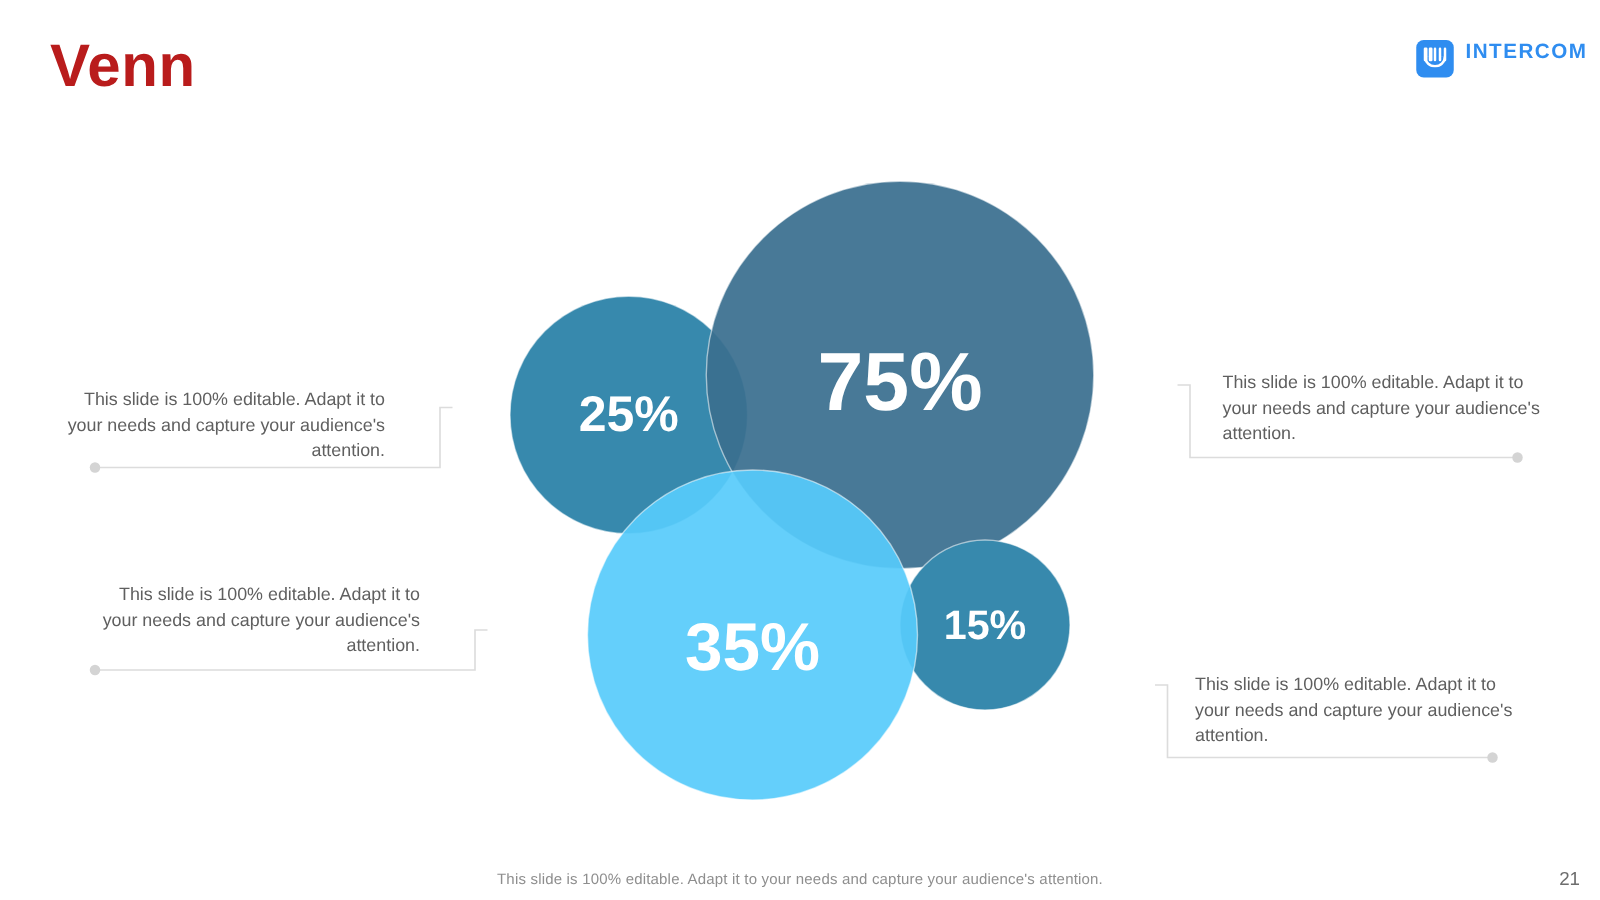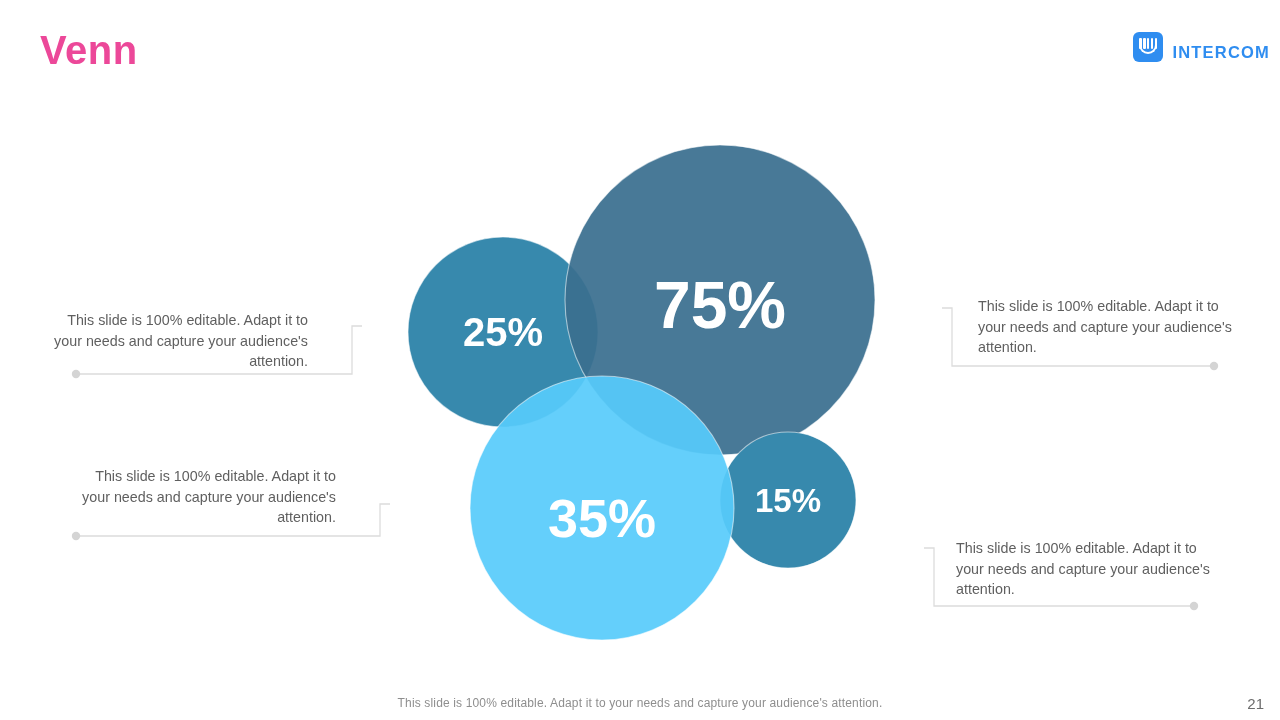--- a/index.html
+++ b/index.html
@@ -15,33 +15,33 @@
     overflow: hidden;
     font-family: "Liberation Sans", sans-serif;
     -webkit-font-smoothing: antialiased;
   }
 
   
   .slide-title {
     position: absolute;
     left: 40px;
     top: 30px;
-    font-size: 40px;
+    font-size: 48px;
     font-weight: bold;
-    color: #ec4899;
+    color: #b91c1c;
     letter-spacing: 0.5px;
     line-height: 1;
   }
 
   .brand-logo {
     position: absolute;
     right: 10px;
     top: 32px;
     display: flex;
-    align-items: flex-end;
+    align-items: flex-start;
     gap: 9px;
   }
   .brand-mark {
     width: 30px;
     height: 30px;
     border-radius: 6px;
     background: #2f8df0;
     position: relative;
     overflow: hidden;
     flex: none;

